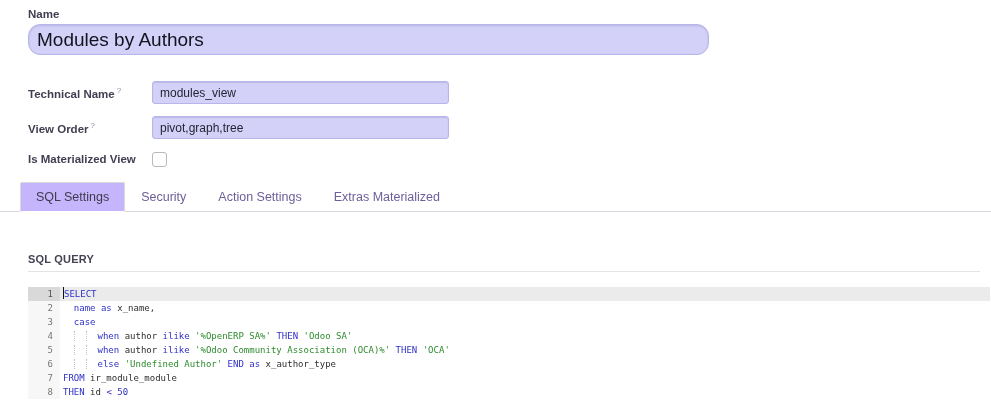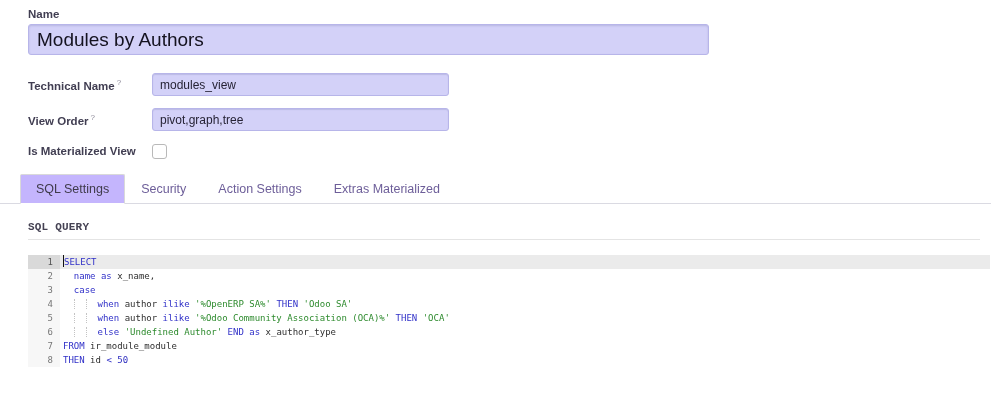--- a/index.html
+++ b/index.html
@@ -7,45 +7,45 @@
     --number:#2f2fc0; --tab-inactive:#6d5e99; --active-line-bg:#ebebeb; --active-gutter-bg:#d9d9d9;
   }
   *{box-sizing:border-box; margin:0; padding:0;}
   html,body{width:991px; height:415px; background:#fff; overflow:hidden;}
   body{font-family:"Liberation Sans", sans-serif; color:#413e52;}
   .pad{padding-left:28px; padding-right:11px;}
 
   
   .name-label{margin-top:8px; font-size:11.5px; font-weight:bold; color:#413e52;}
   .name-input{display:block; margin-top:4px; width:681px; height:31px; background:var(--input-bg);
-    border:1px solid var(--input-border); border-radius:3px; box-shadow:inset 0 1px 2px rgba(60,60,120,.18);
+    border:1px solid var(--input-border); border-radius:12px; box-shadow:inset 0 1px 2px rgba(60,60,120,.18);
     font-family:"Liberation Sans", sans-serif; font-size:19px; color:#14121f; padding:0 8px; outline:none;}
 
   
-  .rows{margin-top:18px;}
+  .rows{margin-top:26px;}
   .frow{display:flex; align-items:center; margin-bottom:12px; min-height:16px;}
   .frow .lbl{width:124px; flex:0 0 124px; font-size:11.5px; font-weight:bold; color:#413e52;}
   .frow .lbl.muted{color:#9c98a6;}
   .frow .lbl sup{font-weight:normal; font-size:8px; color:#8d8a99; margin-left:2px;}
   .frow input[type=text]{width:297px; height:23px; background:var(--input-bg); border:1px solid var(--input-border);
     border-radius:3px; box-shadow:inset 0 1px 1px rgba(60,60,120,.15); font-family:"Liberation Sans", sans-serif;
     font-size:12px; color:#262335; padding:0 7px; outline:none;}
   .frow .ro-value{font-size:12.5px; color:#4b4950;}
   .checkbox{width:15px; height:15px; border:1px solid #b9b9b9; border-radius:3px; background:#fff; cursor:pointer;}
   .row-tall{height:23px;}
 
   
   .tabbar{margin-top:15px; border-bottom:1px solid #dadae2; padding-left:20px; display:flex; height:30px;}
   .tab{font-size:12.5px; line-height:29px; height:30px; padding:0 15px; color:var(--tab-inactive); cursor:pointer;
     border:1px solid transparent; white-space:nowrap;}
   .tab.active{color:#3f3b4b; background:#c4b5fd; border:1px solid #d9d9d9; border-bottom:1px solid #fff;
     border-radius:2px 2px 0 0; margin-bottom:-1px;}
 
   
-  .sql-title{margin-top:17px; font-size:11px; font-weight:bold; color:#454253; letter-spacing:.2px;font-family:Liberation Mono, monospace;}
+  .sql-title{margin-top:41px; font-size:11px; font-weight:bold; color:#454253; letter-spacing:.2px;}
   .sql-hr{border:none; border-top:1px solid #e4e4e4; margin-top:6px;}
 
   
   .editor{margin-top:15px; width:962px; font-family:"DejaVu Sans Mono", monospace; font-size:9px; line-height:14px; cursor:text;}
   .eline{display:flex; height:14px;}
   .gut{flex:0 0 32px; width:32px; background:#f7f7f7; color:#777; text-align:right; padding-right:7px;
     font-size:9px; user-select:none;}
   .code{flex:1 1 auto; white-space:pre; color:#2e2e2e; padding-left:3px;}
   .eline.active .gut{background:var(--active-gutter-bg); color:#555;}
   .eline.active .code{background:var(--active-line-bg);}

